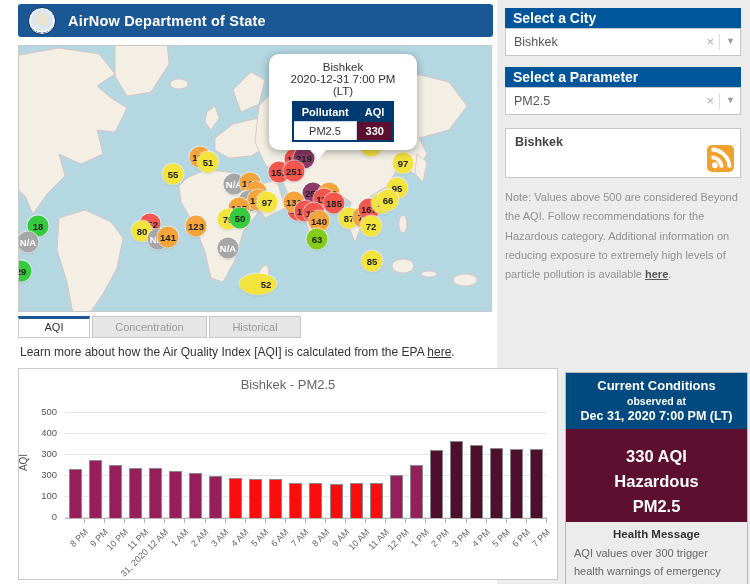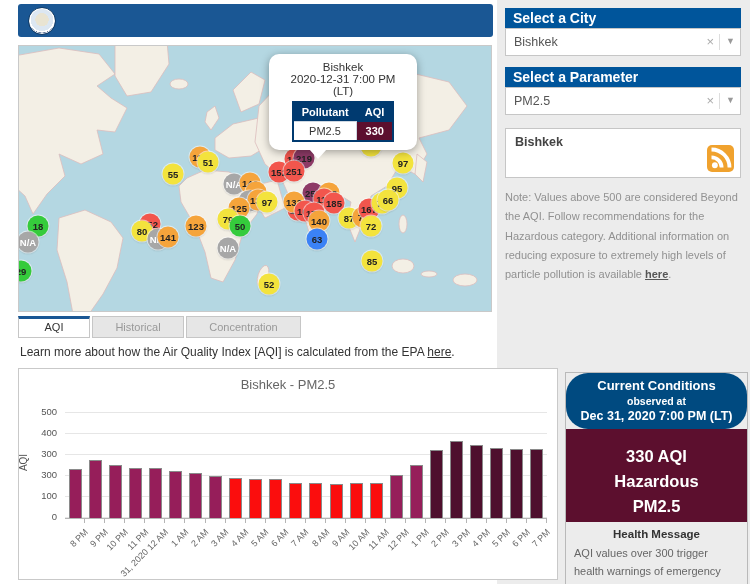--- a/index.html
+++ b/index.html
@@ -61,21 +61,21 @@
   .barcell{flex:1;display:flex;justify-content:center;align-items:flex-end;height:100%;}
   .bar{width:13px;border:1px solid #8a8a8a;border-bottom:none;box-sizing:border-box;cursor:pointer;}
   .xaxis{position:absolute;left:46px;top:149px;width:482px;height:56px;border-top:1px solid #b5b5b5;display:flex;}
   .xcell{flex:1;position:relative;}
   .xcell .tickmark{position:absolute;right:0;top:0;width:1px;height:4px;background:#b5b5b5;}
   .xcell .xlab{position:absolute;right:2px;top:8px;font-size:9px;color:#666;white-space:nowrap;
     transform:rotate(-45deg);transform-origin:top right;}
 
   
   .cc-panel{position:absolute;left:565px;top:372px;width:181px;border:1px solid #b9b9b9;background:#ececec;}
-  .cc-header{background:var(--cc-header-blue,#004a80);color:#fff;text-align:center;padding:5px 12px 6px;border-radius:22px;}
+  .cc-header{background:var(--cc-header-blue,#004a80);color:#fff;text-align:center;padding:5px 12px 6px;}
   .cc-header .l1{font-size:13px;font-weight:bold;}
   .cc-header .l2{font-size:10.5px;font-weight:bold;margin-top:2px;}
   .cc-header .l3{font-size:12.5px;font-weight:bold;margin-top:2px;}
   .cc-aqi{background:var(--maroon,#5c0f2e);color:#fff;text-align:center;padding:15px 0 4px;}
   .cc-aqi div{font-size:16.5px;font-weight:bold;line-height:1.5;}
   .cc-health{padding:6px 8px 10px;}
   .cc-health .ht{font-size:11.5px;font-weight:bold;color:#333;text-align:center;margin-bottom:5px;}
   .cc-health .hb{font-size:11px;color:#666;line-height:1.6;}
 
   
@@ -94,20 +94,21 @@
   .note{position:absolute;left:505px;top:188px;width:234px;font-size:11px;color:#919191;line-height:1.75;}
   .note a{color:#555;font-weight:bold;text-decoration:underline;cursor:pointer;}
 </style>
 </head>
 <body>
 
 <div class="right-bg"></div>
 
 <div class="header-bar">
   <div class="seal"></div>
+  <div class="header-title">AirNow Department of State</div>
 </div>
 
 <div class="map-card">
   <svg class="map-svg" viewBox="0 0 472 265">
     <path class="land" d="M-5,10 L40,2 L80,8 L96,28 L78,40 L92,52 L108,62 L96,86 L78,84 L84,108 L62,118 L40,108 L46,130 L28,148 L14,168 L6,150 L-5,140 Z"></path>
     <path class="land" d="M96,-5 L148,-5 L150,18 L132,46 L108,50 L96,30 Z"></path>
     <ellipse class="land" cx="160" cy="38" rx="9" ry="5"></ellipse>
     <path class="land" d="M188,66 L196,60 L200,72 L192,84 L186,76 Z"></path>
     <path class="land" d="M214,44 L232,26 L246,34 L240,58 L222,66 Z"></path>
     <path class="land" d="M196,92 L214,78 L240,72 L262,78 L252,98 L232,110 L210,112 L196,104 Z"></path>
@@ -133,52 +134,52 @@
       <div class="marker cat-yellow" style="left: 189px; top: 116px; background: rgb(243, 227, 61);">51</div>
       <div class="marker cat-yellow" style="left: 154px; top: 128px; background: rgb(243, 227, 61);">55</div>
       <div class="marker cat-gray" style="left: 215px; top: 138px; background: rgb(167, 167, 167);">N/A</div>
       <div class="marker cat-orange" style="left: 231px; top: 137px; background: rgb(245, 164, 59);">146</div>
       <div class="marker cat-orange" style="left: 237px; top: 146px; background: rgb(245, 164, 59);">143</div>
       <div class="marker cat-gray" style="left: 230px; top: 155px; background: rgb(167, 167, 167);">N/A</div>
       <div class="marker cat-orange" style="left: 239px; top: 154px; background: rgb(245, 164, 59);">130</div>
       <div class="marker cat-yellow" style="left: 248px; top: 156px; background: rgb(243, 227, 61);">97</div>
       <div class="marker cat-orange" style="left: 220px; top: 162px; background: rgb(245, 164, 59);">125</div>
       <div class="marker cat-yellow" style="left: 209px; top: 173px; background: rgb(243, 227, 61);">79</div>
-      <div class="marker cat-green" style="left: 221px; top: 180px; background: rgb(53, 203, 60);">50</div>
+      <div class="marker cat-green" style="left: 221px; top: 172px; background: rgb(53, 203, 60);">50</div>
       <div class="marker cat-gray" style="left: 209px; top: 202px; background: rgb(167, 167, 167);">N/A</div>
       <div class="marker cat-red" style="left: 131px; top: 178px; background: rgb(242, 86, 77);">152</div>
       <div class="marker cat-yellow" style="left: 123px; top: 185px; background: rgb(243, 227, 61);">80</div>
       <div class="marker cat-gray" style="left: 139px; top: 193px; background: rgb(167, 167, 167);">N/A</div>
       <div class="marker cat-orange" style="left: 149px; top: 191px; background: rgb(245, 164, 59);">141</div>
       <div class="marker cat-orange" style="left: 177px; top: 180px; background: rgb(245, 164, 59);">123</div>
       <div class="marker cat-red" style="left: 260px; top: 126px; background: rgb(242, 86, 77);">152</div>
       <div class="marker cat-red" style="left: 276px; top: 113px; background: rgb(242, 86, 77);">169</div>
       <div class="marker cat-purple" style="left: 285px; top: 112px; background: rgb(141, 58, 102);">219</div>
       <div class="marker cat-red" style="left: 275px; top: 125px; background: rgb(242, 86, 77);">251</div>
       <div class="marker cat-red" style="left: 279px; top: 136px; background: rgb(242, 86, 77); margin-top: 28px;">196</div>
       <div class="marker cat-purple" style="left: 294px; top: 147px; background: rgb(141, 58, 102);">255</div>
       <div class="marker cat-orange" style="left: 310px; top: 147px; background: rgb(245, 164, 59);">128</div>
       <div class="marker cat-orange" style="left: 275px; top: 156px; background: rgb(245, 164, 59);">133</div>
       <div class="marker cat-red" style="left: 305px; top: 153px; background: rgb(242, 86, 77);">118</div>
       <div class="marker cat-red" style="left: 315px; top: 157px; background: rgb(242, 86, 77);">185</div>
       <div class="marker cat-red" style="left: 286px; top: 165px; background: rgb(242, 86, 77);">167</div>
       <div class="marker cat-red" style="left: 295px; top: 167px; background: rgb(242, 86, 77);">173</div>
       <div class="marker cat-orange" style="left: 300px; top: 175px; background: rgb(245, 164, 59);">140</div>
-      <div class="marker cat-yellow" style="left: 298px; top: 193px; background: #3b82f6;">63</div>
+      <div class="marker cat-yellow" style="left: 298px; top: 193px; background: #84cc16;">63</div>
       <div class="marker cat-yellow" style="left: 330px; top: 172px; background: rgb(243, 227, 61);">87</div>
       <div class="marker cat-orange" style="left: 344px; top: 171px; background: rgb(245, 164, 59);">76</div>
       <div class="marker cat-red" style="left: 350px; top: 163px; background: rgb(242, 86, 77);">167</div>
       <div class="marker cat-yellow" style="left: 363px; top: 157px; background: rgb(243, 227, 61);">77</div>
       <div class="marker cat-yellow" style="left: 352px; top: 180px; background: rgb(243, 227, 61);">72</div>
       <div class="marker cat-yellow" style="left: 378px; top: 142px; background: rgb(243, 227, 61);">95</div>
       <div class="marker cat-yellow" style="left: 369px; top: 122px; background: rgb(243, 227, 61); margin-top: 32px;">66</div>
       <div class="marker cat-yellow" style="left: 384px; top: 117px; background: rgb(243, 227, 61);">97</div>
       <div class="marker cat-yellow" style="left: 352px; top: 100px; background: rgb(243, 227, 61);">97</div>
       <div class="marker cat-yellow" style="left: 353px; top: 215px; background: rgb(243, 227, 61);">85</div>
-      <div class="marker cat-yellow" style="left: 250px; top: 238px; background: rgb(243, 227, 61);">52</div>
+      <div class="marker cat-yellow" style="left: 239px; top: 238px; background: rgb(243, 227, 61); padding-left: 16px;">52</div>
     </div>
 
   <div class="popup">
     <div class="city">Bishkek</div>
     <div class="dt">2020-12-31 7:00 PM</div>
     <div class="dt">(LT)</div>
     <table>
       <tbody>
           <tr>
         <th>Pollutant</th>
@@ -188,22 +189,22 @@
         <td class="poll">PM2.5</td>
         <td class="aqi">330</td>
       </tr>
     </tbody>
       </table>
   </div>
 </div>
 
 <div class="tabs">
   <div class="tab t0 active">AQI</div>
+  <div class="tab t1">Concentration</div>
   <div class="tab t2">Historical</div>
-  <div class="tab t1">Concentration</div>
 </div>
 <div class="learn-more"><span>Learn more about how the Air Quality Index [AQI] is calculated from the EPA </span><a>here</a><span>.</span></div>
 
 <div class="chart-card">
   <div class="chart-title">Bishkek - PM2.5</div>
   <div class="ylab">AQI</div>
   <div class="plot">
       <div class="gridline" style="bottom: 105px;"></div>
       <div class="gridline" style="bottom: 84px;"></div>
       <div class="gridline" style="bottom: 63px;"></div>

